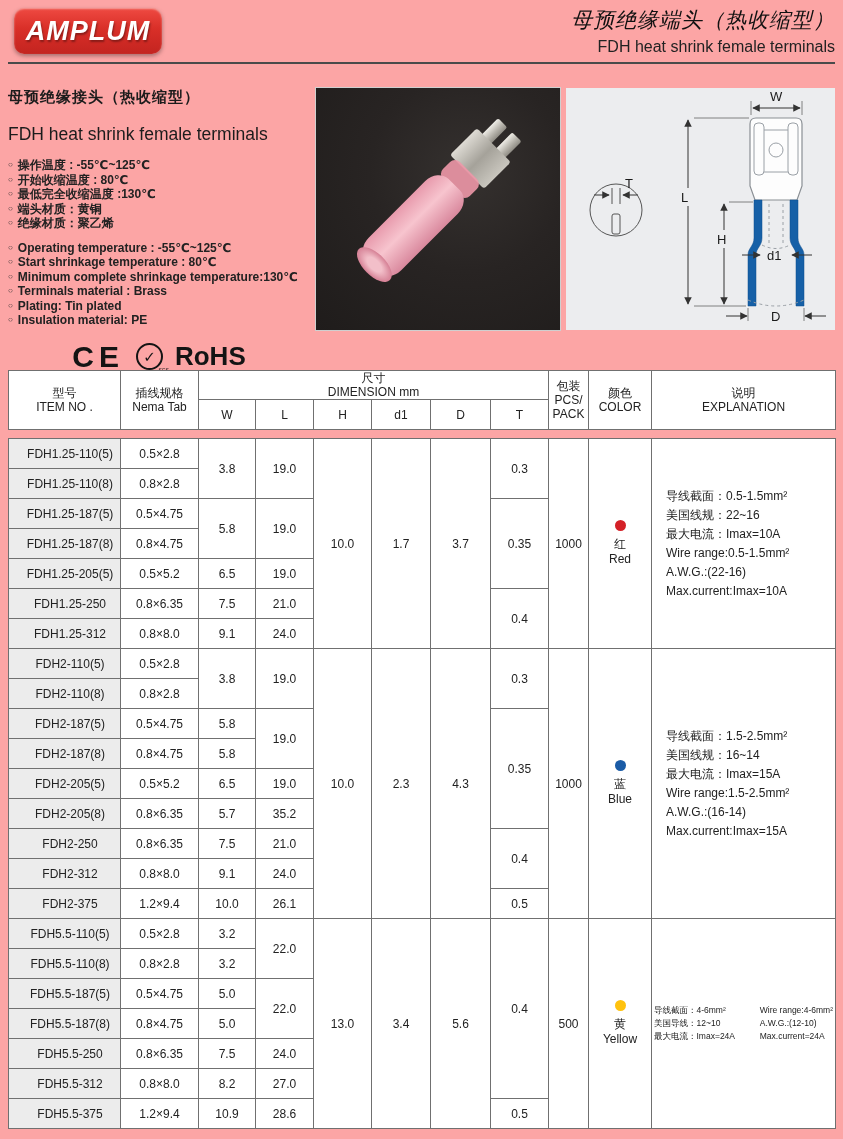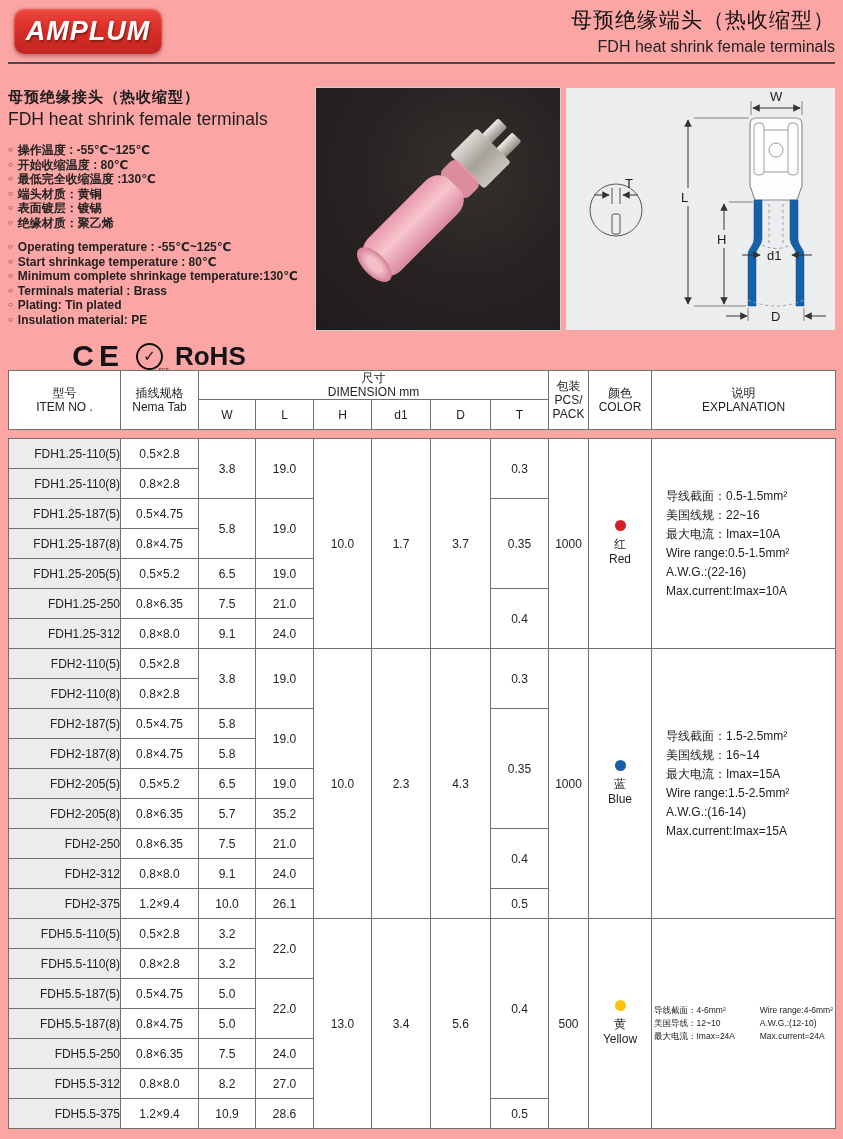--- a/index.html
+++ b/index.html
@@ -8,27 +8,27 @@
   .page { position:relative; width:843px; height:1139px; background:#fca5a5; overflow:hidden; }
 
   
   .logo { position:absolute; left:14px; top:8px; width:148px; height:46px;
     background:linear-gradient(180deg,#ef4a42 0%,#d92f28 45%,#c32420 100%);
     border-radius:10px; box-shadow:0 2px 4px rgba(0,0,0,.35), inset 0 1px 2px rgba(255,255,255,.5);
     display:flex; align-items:center; justify-content:center; }
   .logo span { color:#fff; font-weight:bold; font-style:italic; font-size:27px; letter-spacing:1px;
     text-shadow:1px 2px 2px rgba(0,0,0,.35); }
   .titleblock { position:absolute; right:8px; top:6px; text-align:right; }
-  .titleblock .zh { font-size:21px; color:#111; letter-spacing:1px; }
+  .titleblock .zh { font-size:21px; color:#111; letter-spacing:1px;font-style:italic; }
   .titleblock .en { font-size:16px; color:#222; margin-top:4px; }
   .toprule { position:absolute; left:8px; right:8px; top:62px; height:2px; background:#4a4a4a; }
 
   
   .intro { position:absolute; left:8px; top:88px; width:302px; }
-  .intro .h-zh { font-size:15px; font-weight:bold; color:#1c1c1c; margin-bottom:2px; letter-spacing:1px;}
+  .intro .h-zh { font-size:15px; font-weight:bold; color:#1c1c1c; margin-bottom:17px; letter-spacing:1px;}
   .intro .h-en { font-size:17.5px; color:#1c1c1c; margin-bottom:13px; }
   .intro ul { list-style:none; margin-bottom:10px;font-weight:bold; }
   .intro li { font-size:12px; line-height:13.5px; color:#222; }
   .intro li::before { content:"○"; font-size:8px; margin-right:5px; vertical-align:2px; color:#333; }
   .certs { display:flex; align-items:center; gap:12px; margin-top:12px;justify-content:center; }
   .ce { font-size:30px; font-weight:bold; color:#141414; letter-spacing:5px; }
   .sgs { position:relative; width:27px; height:27px; border:2.5px solid #141414; border-radius:50%;
     display:flex; align-items:center; justify-content:center; }
   .sgs .chk { font-size:15px; font-weight:bold; color:#141414; }
   .sgs .lbl { position:absolute; right:-8px; bottom:-5px; font-size:5px; color:#141414; }
@@ -58,21 +58,21 @@
   
   table.tbl { border-collapse:collapse; table-layout:fixed; width:827px; }
   table.tbl td { border:1px solid #707070; text-align:center; vertical-align:middle;
     font-size:12px; color:#222; background:#fff; overflow:hidden; }
   .headtbl { position:absolute; left:8px; top:370px; }
   .headtbl td { background:#e8e8e8; line-height:14px; }
   .headtbl tr.r1 td { height:28px; }
   .headtbl tr.r2 td { height:30px; }
   .bodytbl { position:absolute; left:8px; top:438px; }
   .bodytbl tr { height:30px; }
-  .bodytbl td.item { background:#ececec; text-align:right; padding-left:11px; }
+  .bodytbl td.item { background:#ececec; text-align:center; padding-left:11px; }
   .bodytbl td.expl { text-align:left; padding-left:14px; line-height:19px; }
   .bodytbl td.expl2 { padding:0 2px; }
   .expl2 .two { display:flex; gap:7px; justify-content:space-between; text-align:left;
     font-size:8.5px; line-height:13px; }
   .colorcell { line-height:15px; }
   .dot { display:inline-block; width:11px; height:11px; border-radius:50%; margin-bottom:2px; }
 </style>
 </head>
 <body>
 
@@ -88,21 +88,20 @@
   <div class="toprule"></div>
 
   <div class="intro">
     <div class="h-zh">母预绝缘接头（热收缩型）</div>
     <div class="h-en">FDH heat shrink female terminals</div>
     <ul>
       <li>操作温度 : -55℃~125℃</li>
       <li>开始收缩温度 : 80℃</li>
       <li>最低完全收缩温度 :130℃</li>
       <li>端头材质：黄铜</li>
-      <li>表面镀层：镀锡</li>
       <li>绝缘材质：聚乙烯</li>
     </ul>
     <ul>
       <li>Operating temperature : -55℃~125℃</li>
       <li>Start shrinkage temperature : 80℃</li>
       <li>Minimum complete shrinkage temperature:130℃</li>
       <li>Terminals material : Brass</li>
       <li>Plating: Tin plated</li>
       <li>Insulation material: PE</li>
     </ul>

